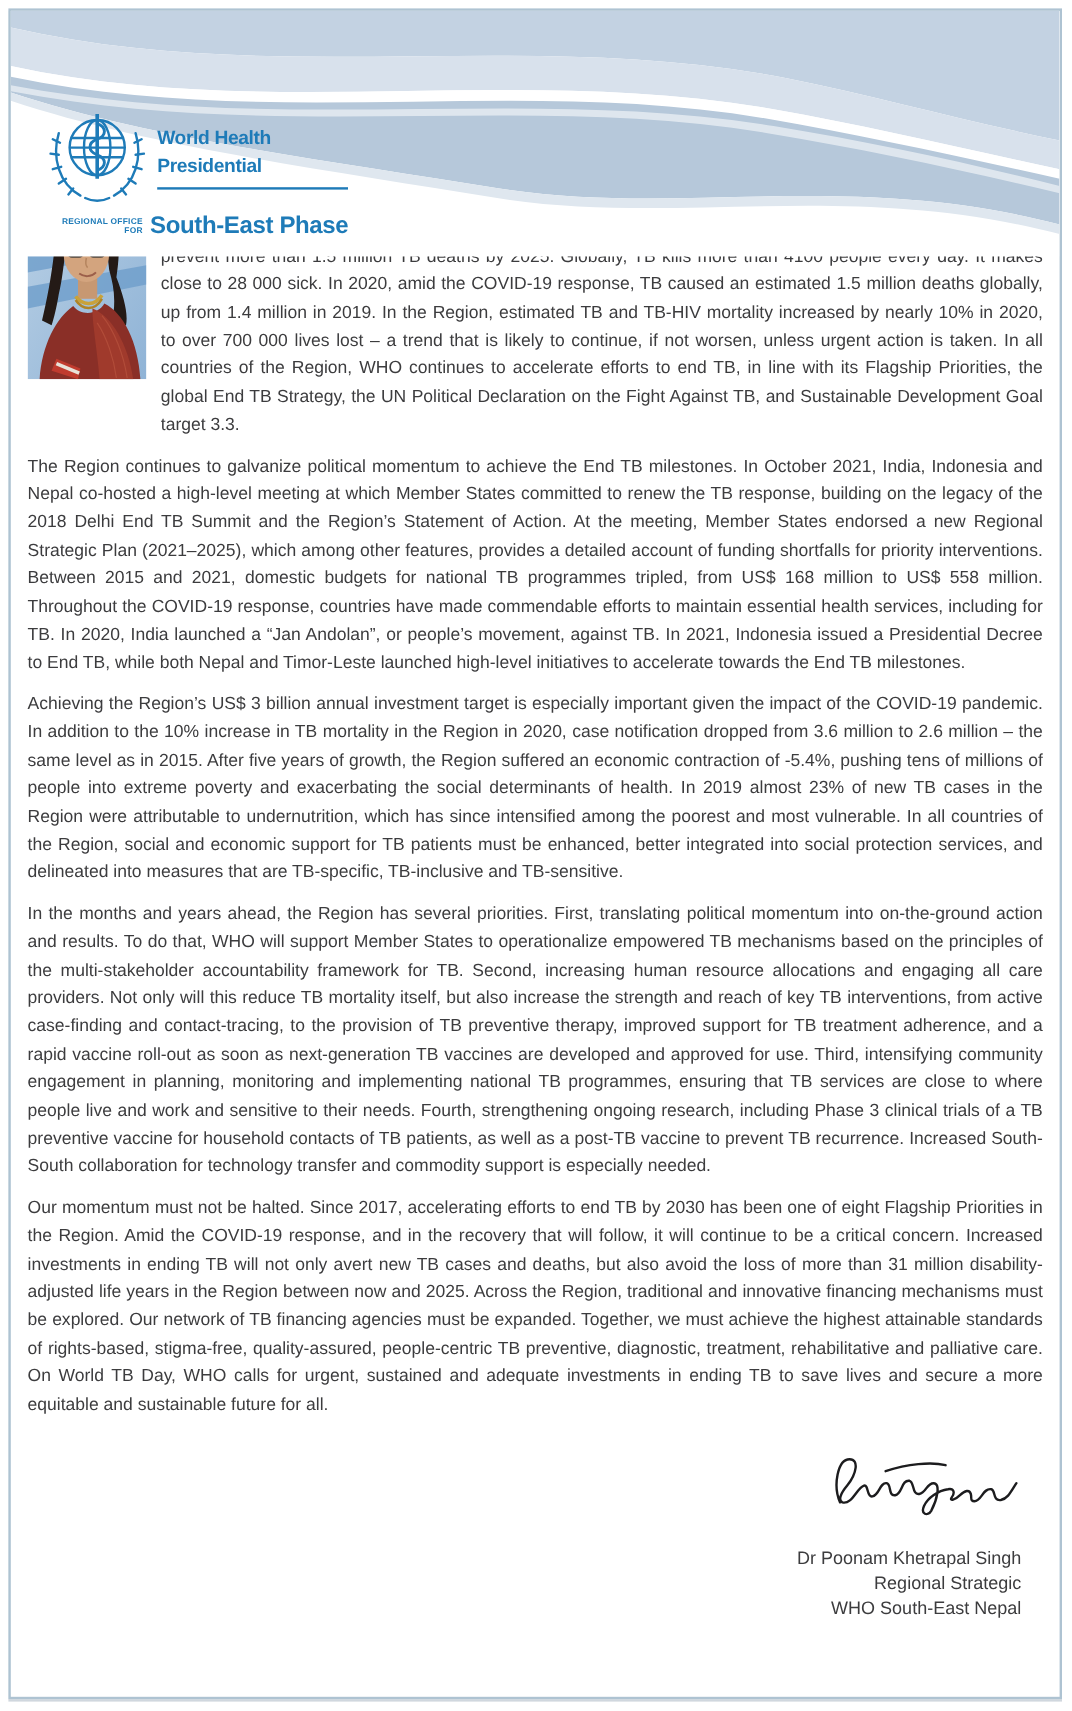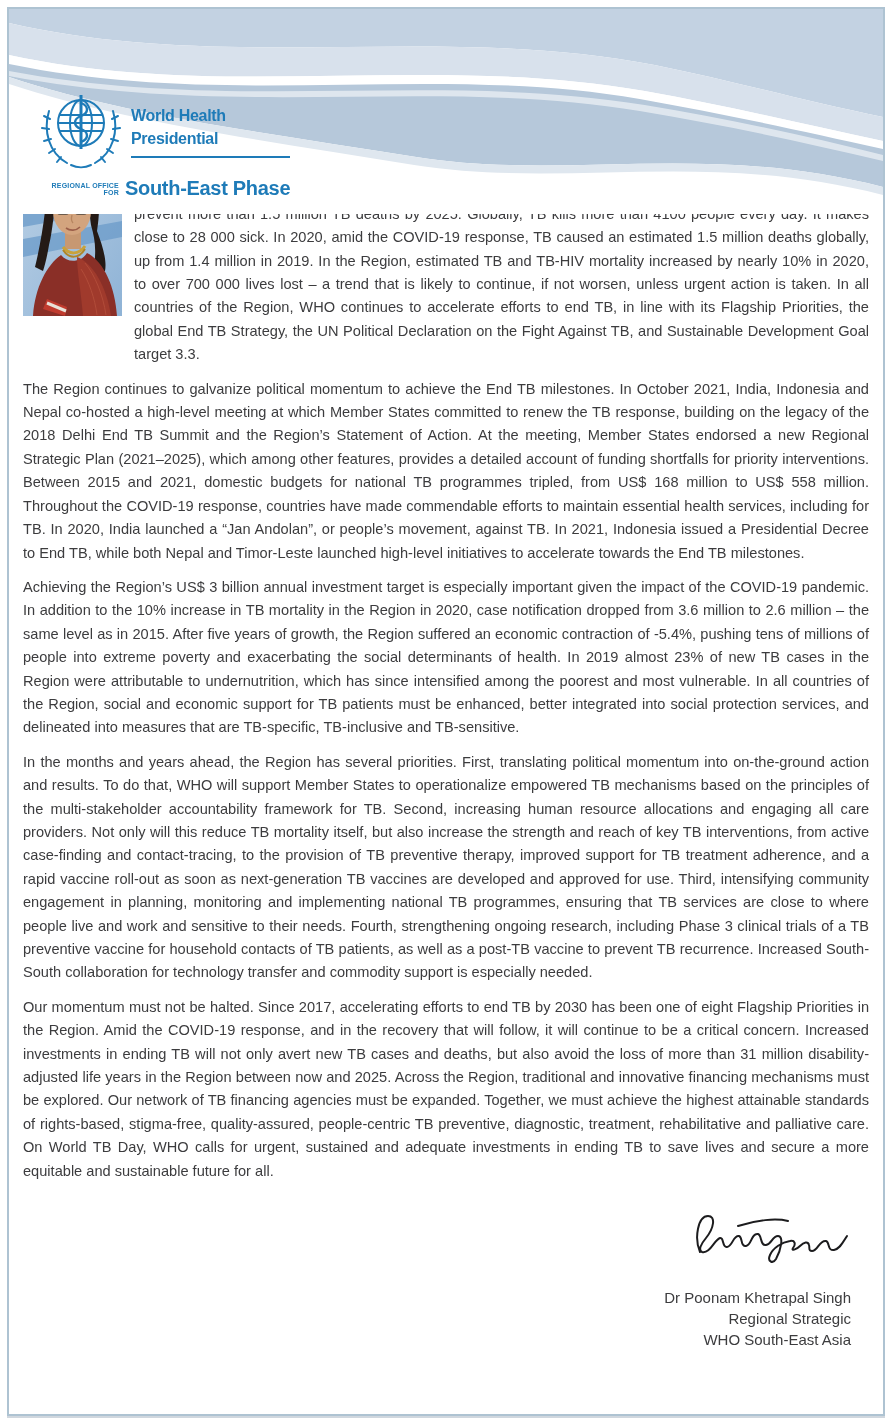--- a/index.html
+++ b/index.html
@@ -243,19 +243,19 @@
       <div class="sign-block">
         <svg class="sign-image" width="165" height="58" viewBox="0 0 165 58">
           <g stroke="#1c1c1e" stroke-width="2" fill="none" stroke-linecap="round" stroke-linejoin="round">
             <path d="M14,44 C8,30 12,8 22,8 C30,8 28,20 20,30 C15,36 12,42 16,44 C24,46 28,32 34,30 C38,29 36,40 41,39 C47,38 47,27 53,28 C57,29 54,39 60,38 C66,37 65,25 72,26 C76,27 74,38 80,37 C86,36 86,28 92,28 C98,28 95,42 90,51 C87,56 81,54 84,47 C87,40 96,34 104,33 C109,32 110,36 107,40 C105,43 110,42 114,38 C118,34 122,33 123,37 C124,40 122,43 126,43 C132,43 133,32 140,33 C144,34 141,43 148,42 C154,41 157,34 161,28"></path>
             <path d="M52,18 C70,12 90,10 102,13"></path>
           </g>
         </svg>
         <div class="sign-lines">
           <div>Dr Poonam Khetrapal Singh</div>
           <div>Regional Strategic</div>
-          <div>WHO South-East Asia</div>
+          <div>WHO South-East Nepal</div>
         </div>
       </div>
     </div>
 
   </div>
 </div>
 
 </body></html>

